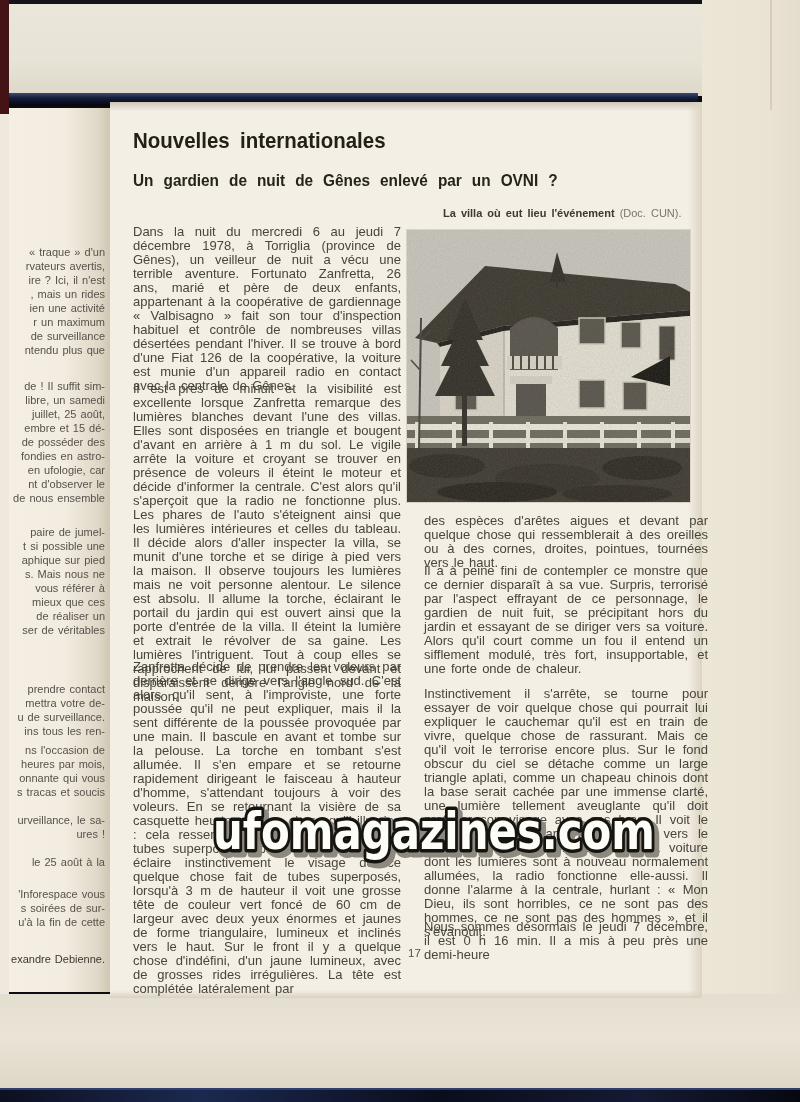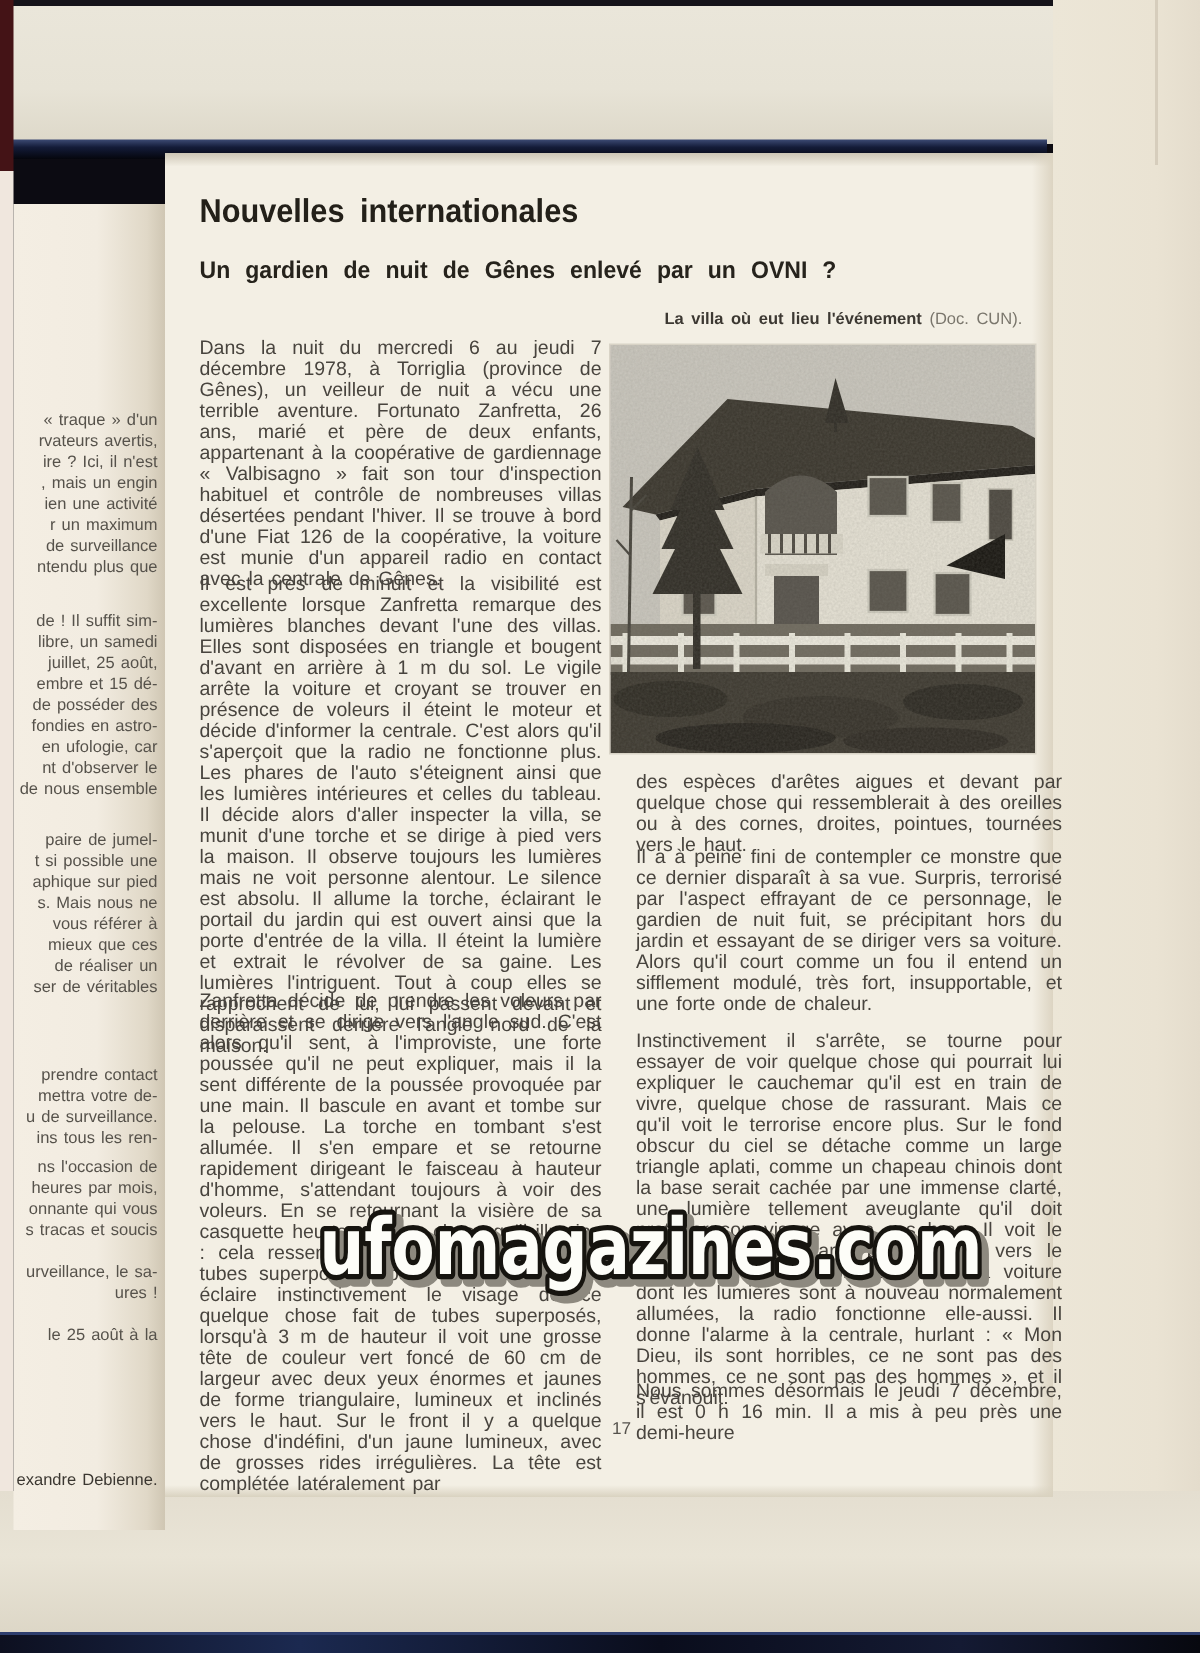--- a/index.html
+++ b/index.html
@@ -20,21 +20,21 @@
         background:linear-gradient(90deg,#ece6d7 0%,#eae3d3 70%,#e4dccc 100%);}
   .right-under-line{position:absolute;left:770px;top:0;width:2px;height:110px;background:#d6cdbc;}
   .bottom-under{position:absolute;left:0;top:994px;width:800px;height:108px;
         background:linear-gradient(180deg,#e4ded0 0%,#e9e4d6 40%,#dcd6c6 90%);}
   .bottom-dark-strip{position:absolute;left:0;top:1088px;width:800px;height:14px;
         border-top:2px solid #2e3e6e;
         background:linear-gradient(90deg,#0d1020 0%,#1b2950 25%,#0a0d1c 55%,#141a33 80%,#07080f 100%);}
 
   
   .left-page{position:absolute;left:9px;top:108px;width:101px;height:884px;
-        background:linear-gradient(90deg,#f4eee3 0%,#f2ece1 55%,#e0d8c7 88%,#cfc6b3 100%);margin-top:28px;}
+        background:linear-gradient(90deg,#f4eee3 0%,#f2ece1 55%,#e0d8c7 88%,#cfc6b3 100%);}
   .frag-block{position:absolute;right:5px;text-align:right;white-space:nowrap;
         font-size:11px;line-height:14px;color:#56524b;word-spacing:1px;}
   .frag-block.bold{font-weight:normal;color:#3b3731;}
   .gutter{position:absolute;left:110px;top:102px;width:26px;height:896px;
         background:linear-gradient(90deg,#b9b09e 0%,#d6cebd 35%,#ece7da 75%,#f3efe4 100%);}
 
   
   .main-page{position:absolute;left:110px;top:102px;width:592px;height:896px;
         background:#f3efe4;}
   .page-top-shade{position:absolute;left:0;top:0;width:100%;height:9px;
@@ -84,21 +84,21 @@
   <div class="right-under-page"></div>
   <div class="right-under-line"></div>
   <div class="bottom-under"></div>
   <div class="bottom-dark-strip"></div>
 
   <div class="left-page">
     <div class="frag-block" style="top:137px">
       <div>« traque » d'un</div>
       <div>rvateurs avertis,</div>
       <div>ire ? Ici, il n'est</div>
-      <div>, mais un engin</div>
+      <div>, mais un rides</div>
       <div>ien une activité</div>
       <div>r un maximum</div>
       <div>de surveillance</div>
       <div>ntendu plus que</div>
     </div>
     <div class="frag-block" style="top:271px">
       <div>de ! Il suffit sim-</div>
       <div>libre, un samedi</div>
       <div>juillet, 25 août,</div>
       <div>embre et 15 dé-</div>
@@ -129,20 +129,25 @@
       <div>heures par mois,</div>
       <div>onnante qui vous</div>
       <div>s tracas et soucis</div>
     </div>
     <div class="frag-block" style="top:705px">
       <div>urveillance, le sa-</div>
       <div>ures !</div>
     </div>
     <div class="frag-block" style="top:747px">
       <div>le 25 août à la</div>
+    </div>
+    <div class="frag-block" style="top:779px">
+      <div>'Inforespace vous</div>
+      <div>s soirées de sur-</div>
+      <div>u'à la fin de cette</div>
     </div>
     <div class="frag-block bold" style="top:844px">
       <div>exandre Debienne.</div>
     </div>
   </div>
 
   <div class="gutter"></div>
 
   <div class="main-page">
     <div class="page-top-shade"></div>

